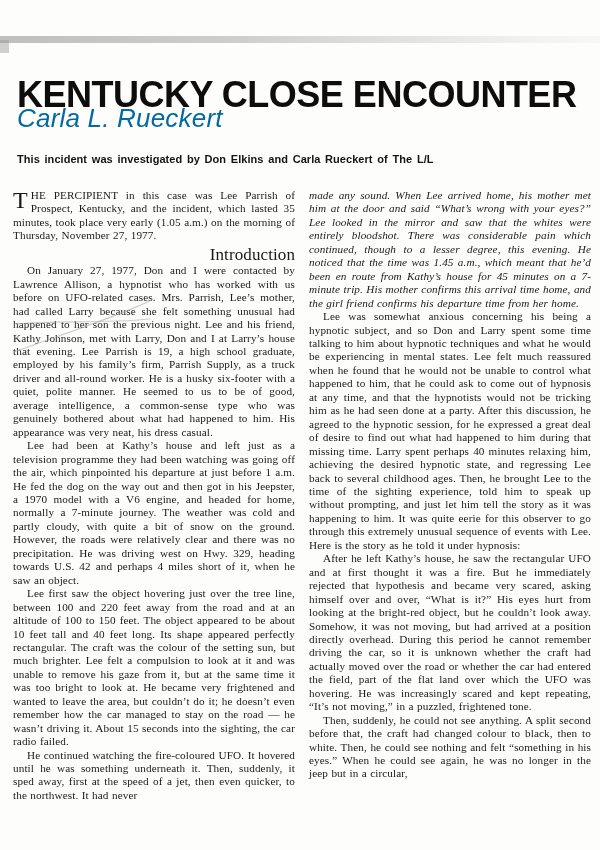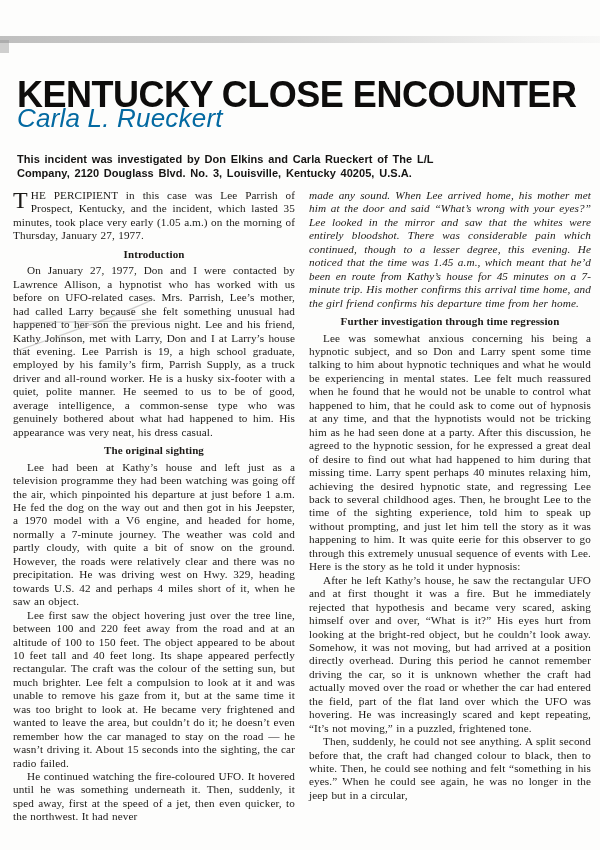--- a/index.html
+++ b/index.html
@@ -59,55 +59,52 @@
   }
   .body-par.flush { text-indent:0;font-style:italic; }
   .body-par.lead { text-indent:0; }
   .dropcap {
     float:left;
     font-size:24px; line-height:21px;
     padding:1px 3px 0 0;
     font-weight:normal;
   }
   .sec-heading {
-    font-size:11px; line-height:13.45px;
-    font-weight:bold; text-align:center;
+    font-size:17px; line-height:13.45px;
+    font-weight:normal; text-align:right;
     margin:5px 0 3px 0 !important;
     letter-spacing:0.1px;
   }
 </style>
 </head>
 <body>
 
 <div class="page">
 
   <div class="scan-stripe"></div>
   <div class="scan-corner"></div>
 
   <h1 class="title">KENTUCKY CLOSE ENCOUNTER</h1>
   <div class="byline">Carla L. Rueckert</div>
 
   <div class="invest-note">
     <div>This incident was investigated by Don Elkins and Carla Rueckert of The L/L</div>
-    <div>Company, 2120 Douglass Blvd. No. 3, Louisville, Kentucky 40205, U.S.A.</div>
   </div>
 
   <div class="columns">
     <div class="col" id="col-left">
-        <p class="body-par lead"><span class="dropcap">T</span><span>HE PERCIPIENT in this case was Lee Parrish of Prospect, Kentucky, and the incident, which lasted 35 minutes, took place very early (1.05 a.m.) on the morning of Thursday, January 27, 1977.</span></p>
+        <p class="body-par lead"><span class="dropcap">T</span><span>HE PERCIPIENT in this case was Lee Parrish of Prospect, Kentucky, and the incident, which lasted 35 minutes, took place very early (1.05 a.m.) on the morning of Thursday, November 27, 1977.</span></p>
         <h3 class="sec-heading">Introduction</h3>
         <p class="body-par">On January 27, 1977, Don and I were contacted by Lawrence Allison, a hypnotist who has worked with us before on UFO-related cases. Mrs. Parrish, Lee’s mother, had called Larry because she felt something unusual had happened to her son the previous night. Lee and his friend, Kathy Johnson, met with Larry, Don and I at Larry’s house that evening. Lee Parrish is 19, a high school graduate, employed by his family’s firm, Parrish Supply, as a truck driver and all-round worker. He is a husky six-footer with a quiet, polite manner. He seemed to us to be of good, average intelligence, a common-sense type who was genuinely bothered about what had happened to him. His appearance was very neat, his dress casual.</p>
-        <h3 class="sec-heading">The original sighting</h3>
         <p class="body-par">Lee had been at Kathy’s house and left just as a television programme they had been watching was going off the air, which pinpointed his departure at just before 1 a.m. He fed the dog on the way out and then got in his Jeepster, a 1970 model with a V6 engine, and headed for home, normally a 7-minute journey. The weather was cold and partly cloudy, with quite a bit of snow on the ground. However, the roads were relatively clear and there was no precipitation. He was driving west on Hwy. 329, heading towards U.S. 42 and perhaps 4 miles short of it, when he saw an object.</p>
         <p class="body-par">Lee first saw the object hovering just over the tree line, between 100 and 220 feet away from the road and at an altitude of 100 to 150 feet. The object appeared to be about 10 feet tall and 40 feet long. Its shape appeared perfectly rectangular. The craft was the colour of the setting sun, but much brighter. Lee felt a compulsion to look at it and was unable to remove his gaze from it, but at the same time it was too bright to look at. He became very frightened and wanted to leave the area, but couldn’t do it; he doesn’t even remember how the car managed to stay on the road — he wasn’t driving it. About 15 seconds into the sighting, the car radio failed.</p>
         <p class="body-par">He continued watching the fire-coloured UFO. It hovered until he was something underneath it. Then, suddenly, it sped away, first at the speed of a jet, then even quicker, to the northwest. It had never</p>
       </div>
     <div class="col" id="col-right">
         <p class="body-par flush">made any sound. When Lee arrived home, his mother met him at the door and said “What’s wrong with your eyes?” Lee looked in the mirror and saw that the whites were entirely bloodshot. There was considerable pain which continued, though to a lesser degree, this evening. He noticed that the time was 1.45 a.m., which meant that he’d been en route from Kathy’s house for 45 minutes on a 7-minute trip. His mother confirms this arrival time home, and the girl friend confirms his departure time from her home.</p>
-        <h3 class="sec-heading">Further investigation through time regression</h3>
         <p class="body-par">Lee was somewhat anxious concerning his being a hypnotic subject, and so Don and Larry spent some time talking to him about hypnotic techniques and what he would be experiencing in mental states. Lee felt much reassured when he found that he would not be unable to control what happened to him, that he could ask to come out of hypnosis at any time, and that the hypnotists would not be tricking him as he had seen done at a party. After this discussion, he agreed to the hypnotic session, for he expressed a great deal of desire to find out what had happened to him during that missing time. Larry spent perhaps 40 minutes relaxing him, achieving the desired hypnotic state, and regressing Lee back to several childhood ages. Then, he brought Lee to the time of the sighting experience, told him to speak up without prompting, and just let him tell the story as it was happening to him. It was quite eerie for this observer to go through this extremely unusual sequence of events with Lee. Here is the story as he told it under hypnosis:</p>
         <p class="body-par">After he left Kathy’s house, he saw the rectangular UFO and at first thought it was a fire. But he immediately rejected that hypothesis and became very scared, asking himself over and over, “What is it?” His eyes hurt from looking at the bright-red object, but he couldn’t look away. Somehow, it was not moving, but had arrived at a position directly overhead. During this period he cannot remember driving the car, so it is unknown whether the craft had actually moved over the road or whether the car had entered the field, part of the flat land over which the UFO was hovering. He was increasingly scared and kept repeating, “It’s not moving,” in a puzzled, frightened tone.</p>
         <p class="body-par">Then, suddenly, he could not see anything. A split second before that, the craft had changed colour to black, then to white. Then, he could see nothing and felt “something in his eyes.” When he could see again, he was no longer in the jeep but in a circular,</p>
       </div>
   </div>
 
   <svg class="pencil-svg" width="600" height="850" viewBox="0 0 600 850">
     <path id="pencil-swoop" d="M153,299 C132,311 72,331 14,352" fill="none" stroke-width="1.3" stroke-linecap="round" stroke="rgba(165,165,165,0.55)"></path>
     <path id="pencil-strike" d="M17,324 C55,320 100,324 150,319" fill="none" stroke-width="1.2" stroke-linecap="round" stroke="rgba(165,165,165,0.55)"></path>
   </svg>

